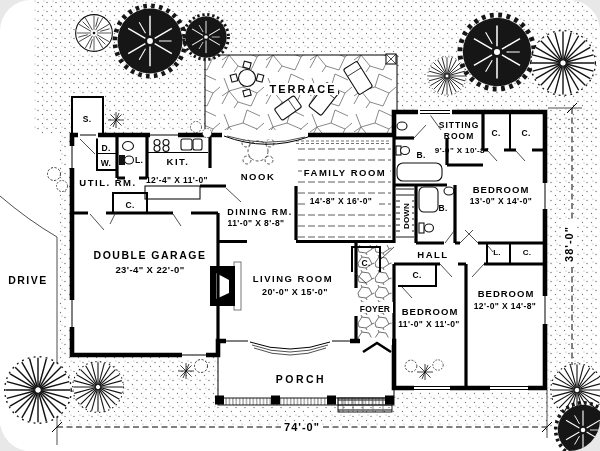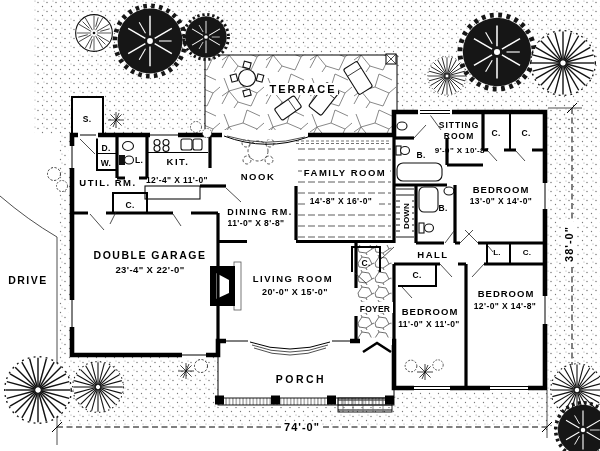--- a/index.html
+++ b/index.html
@@ -1,17 +1,17 @@
 <!DOCTYPE html>
 <html><head>
 <meta charset="utf-8">
 <style>
   html,body{margin:0;padding:0;background:#e8e8e8;}
   #stage{position:relative;width:600px;height:451px;background:#ffffff;overflow:hidden;
-         font-family:"Liberation Sans",sans-serif;}
+         font-family:"Liberation Sans",sans-serif;border-radius:31px;}
   svg{position:absolute;left:0;top:0;}
   text{fill:#000;font-family:"Liberation Sans",sans-serif;font-weight:bold;text-anchor:middle;}
   .t-big{font-size:11px;letter-spacing:2px;}
   .t-room{font-size:9.5px;letter-spacing:1.5px;}
   .t-dim{font-size:8.5px;letter-spacing:0.4px;}
   .t-sm{font-size:8.5px;letter-spacing:0.2px;}
   .t-meas{font-size:11px;letter-spacing:1px;}
   .wx{stroke:#000;stroke-width:4.6;fill:none;}
   .wi{stroke:#000;stroke-width:3.2;fill:none;}
   .wt{stroke:#000;stroke-width:2;fill:none;}

